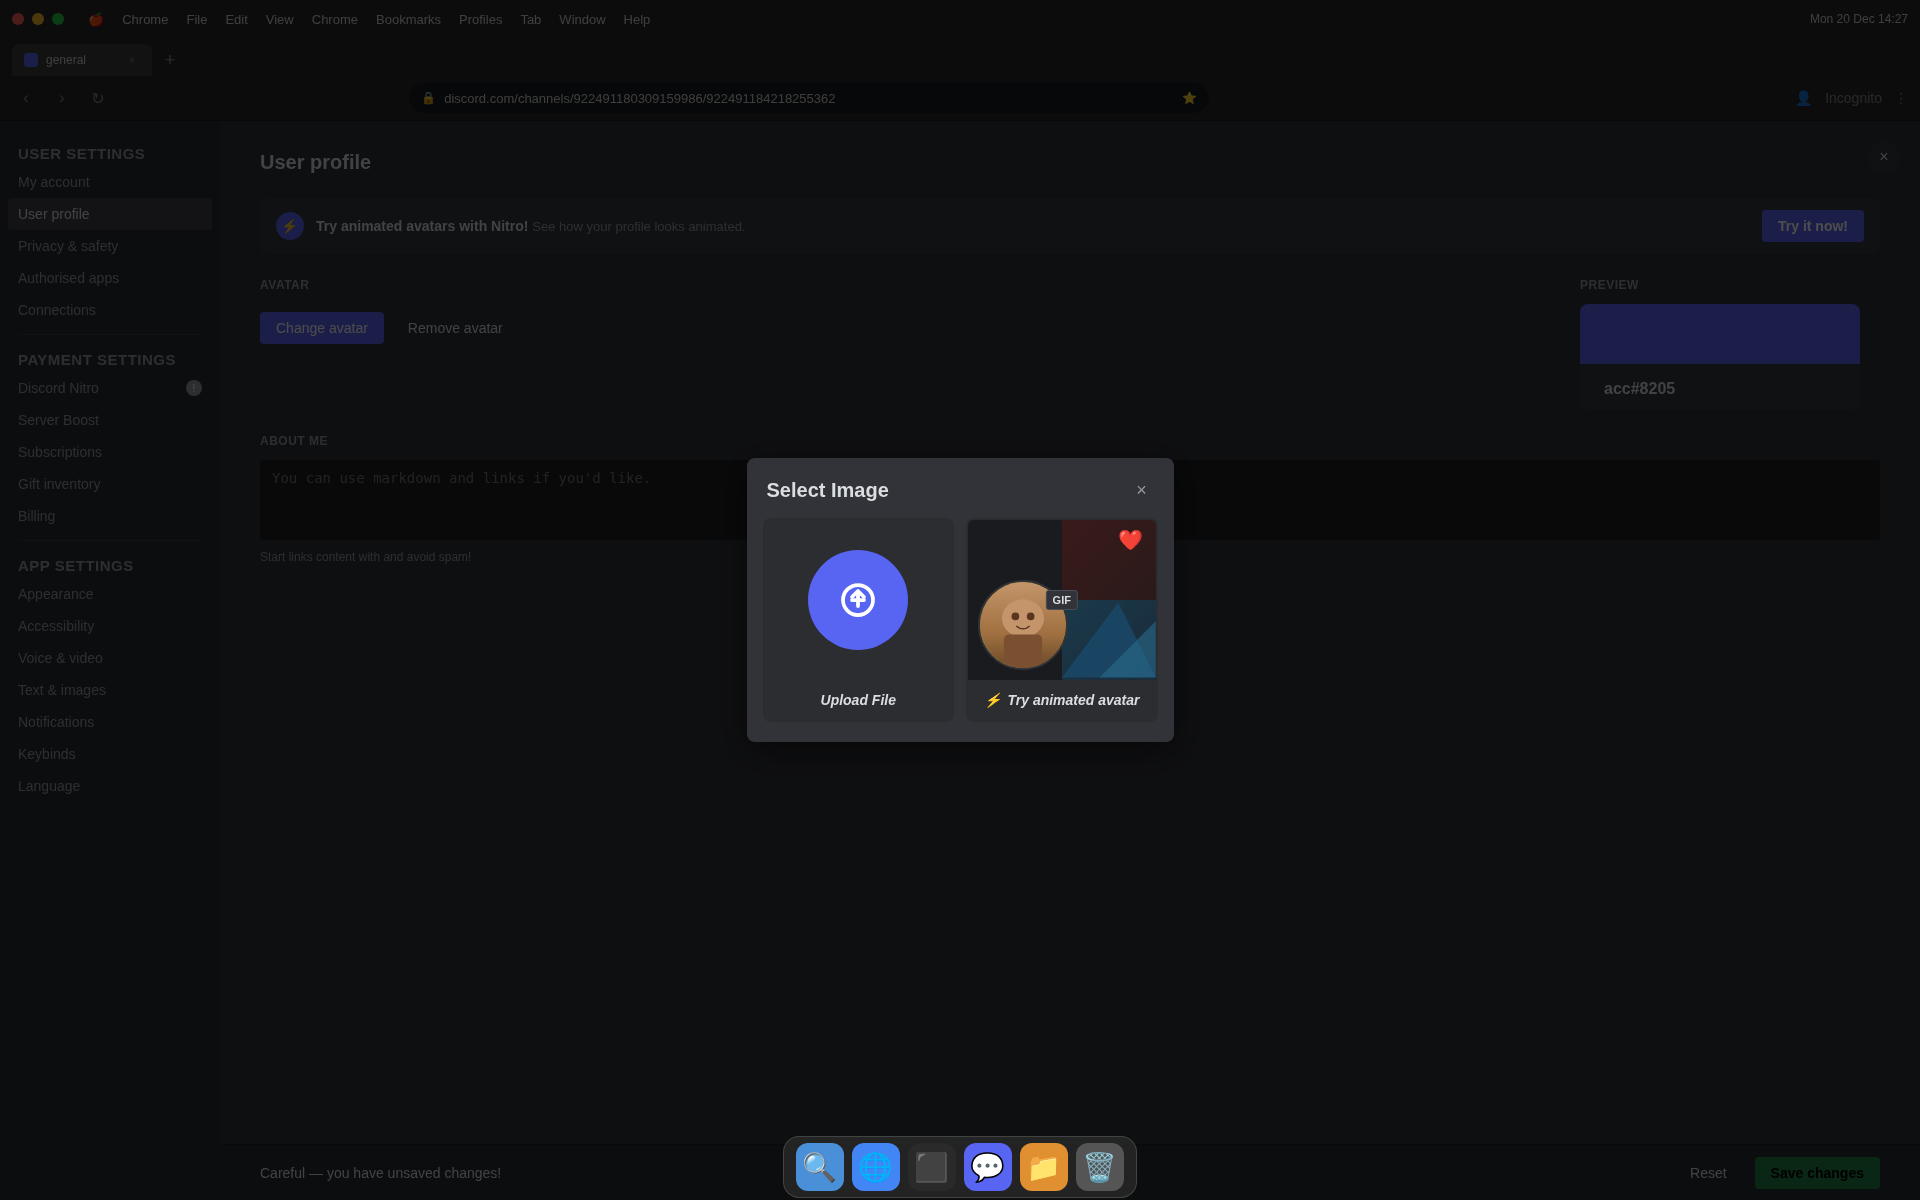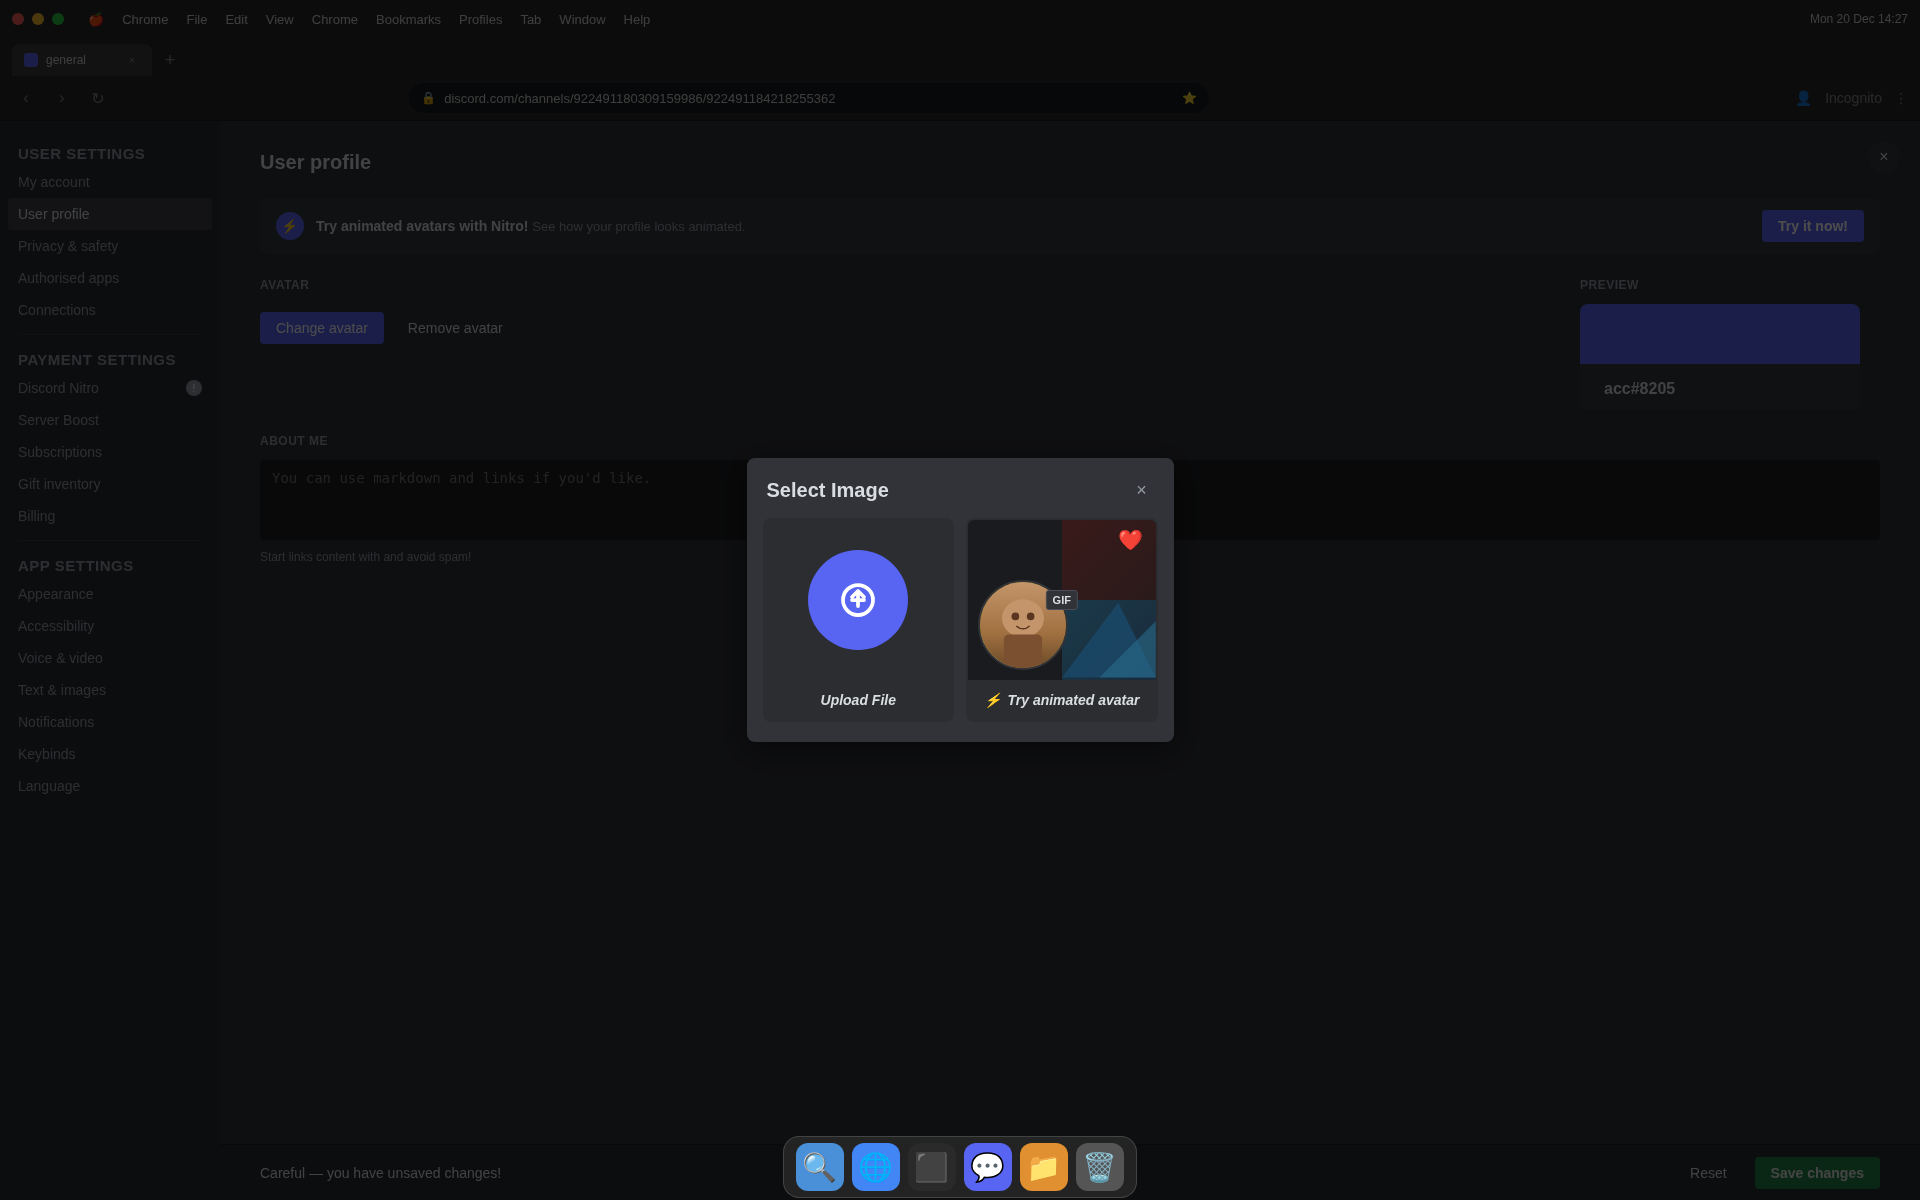--- a/index.html
+++ b/index.html
@@ -745,21 +745,21 @@
         <div class="section-title">ABOUT ME</div>
         <textarea class="about-input" placeholder="You can use markdown and links if you'd like." style=""></textarea>
         <div style="font-size:12px;color:#949ba4;margin-top:6px;">Start links content with and avoid spam!</div>
       </div>
 
       <div class="close-settings-btn">×</div>
 
       <div style="position:fixed;bottom:0;left:220px;right:0;height:56px;background:#2b2d31;border-top:1px solid #1e1f22;display:flex;align-items:center;padding:0 40px;gap:12px;z-index:100;">
         <span style="color:#dbdee1;font-size:14px;">Careful — you have unsaved changes!</span>
         <button style="margin-left:auto;background:transparent;color:#dbdee1;border:none;padding:8px 16px;font-size:14px;cursor:pointer;">Reset</button>
-        <button style="background:#248046;color:#e5e5e5;border:none;border-radius:4px;padding:8px 16px;font-size:14px;cursor:pointer;font-weight:600;">Save changes</button>
+        <button style="background:#248046;color:#000000;border:none;border-radius:4px;padding:8px 16px;font-size:14px;cursor:pointer;font-weight:600;">Save changes</button>
       </div>
     </div>
   </div>
 </div>
 
 <div class="modal-overlay">
   <div class="modal">
     <div class="modal-header">
       <span class="modal-title">Select Image</span>
       <div class="modal-close">×</div>

